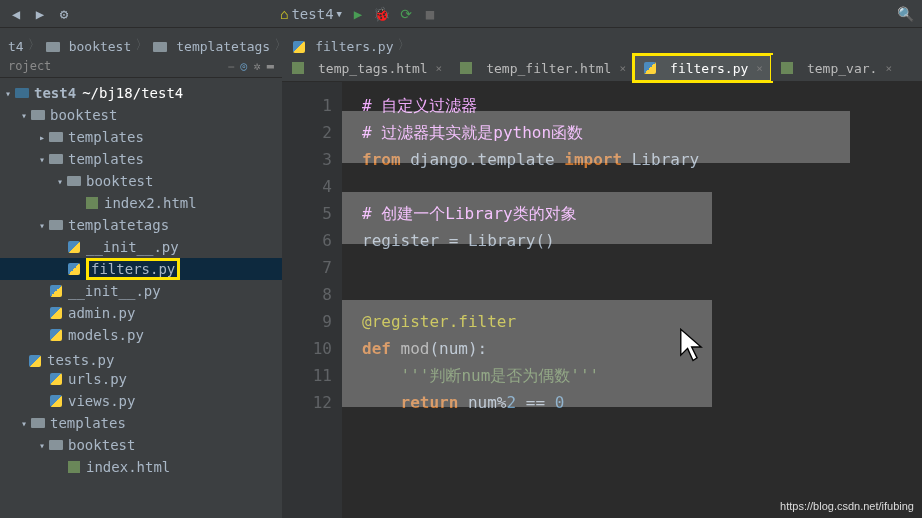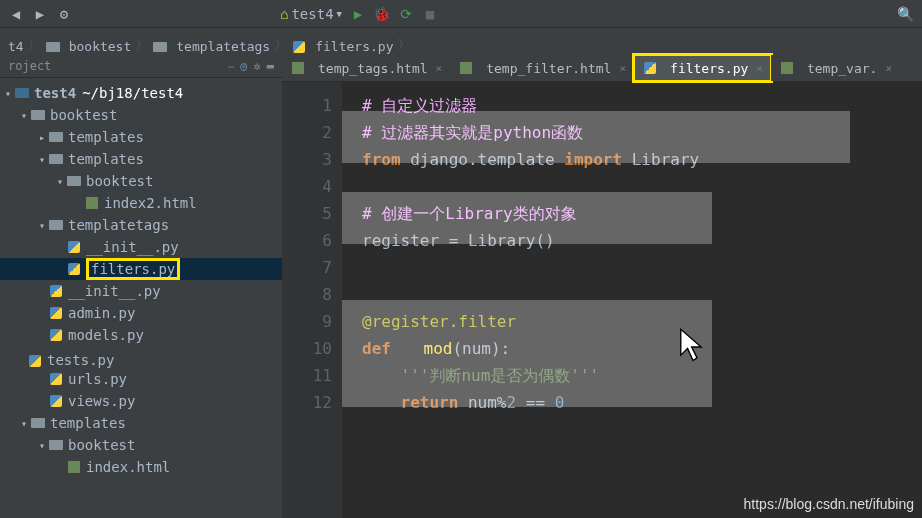--- a/index.html
+++ b/index.html
@@ -31,25 +31,25 @@
   .tab.hl { outline:3px solid #ffe500; outline-offset:-1px; }
   .code { flex:1; display:flex; font-family:"Menlo","Consolas",monospace; font-size:16px; }
   .gutter { width:60px; background:#313335; color:#606366; text-align:right; padding:10px 10px 0 0; }
   .gutter div { height:27px; line-height:27px; }
   .lines { flex:1; padding:10px 0 0 20px; position:relative; }
   .line { height:27px; line-height:27px; white-space:pre; }
   .c-comment { color:#f0abfc; }
   .c-kw { color:#cc7832; font-weight:bold; }
   .c-str { color:#6a8759; }
   .c-dec { color:#bbb529; }
-  .c-fn { color:#fde047;margin-left:23px; }
+  .c-fn { color:#a3a3a3; }
   .c-num { color:#6897bb; }
   .overlay { position:absolute; background:rgba(255,255,255,0.28); pointer-events:none; }
   .cursor-arrow { position:absolute; left:678px; top:328px; pointer-events:none; }
-  .watermark { position:absolute; bottom:6px; right:8px; font-size:14px; color:#dcdcdc; font-family:sans-serif;padding-left:48px; }
+  .watermark { position:absolute; bottom:6px; right:8px; font-size:11px; color:#dcdcdc; font-family:sans-serif;padding-left:48px; }
   .folder-root::before { content:""; width:14px; height:10px; background:#3c6e8f; display:block; border-radius:1px; }
 </style>
 </head>
 <body>
 
 <div class="toolbar">
   <span class="tb-icon">◀</span>
   <span class="tb-icon">▶</span>
   <span class="tb-icon" style="color:#a9b7c6">⚙</span>
   <span style="display:flex;align-items:center;gap:3px;margin-left:200px;">

